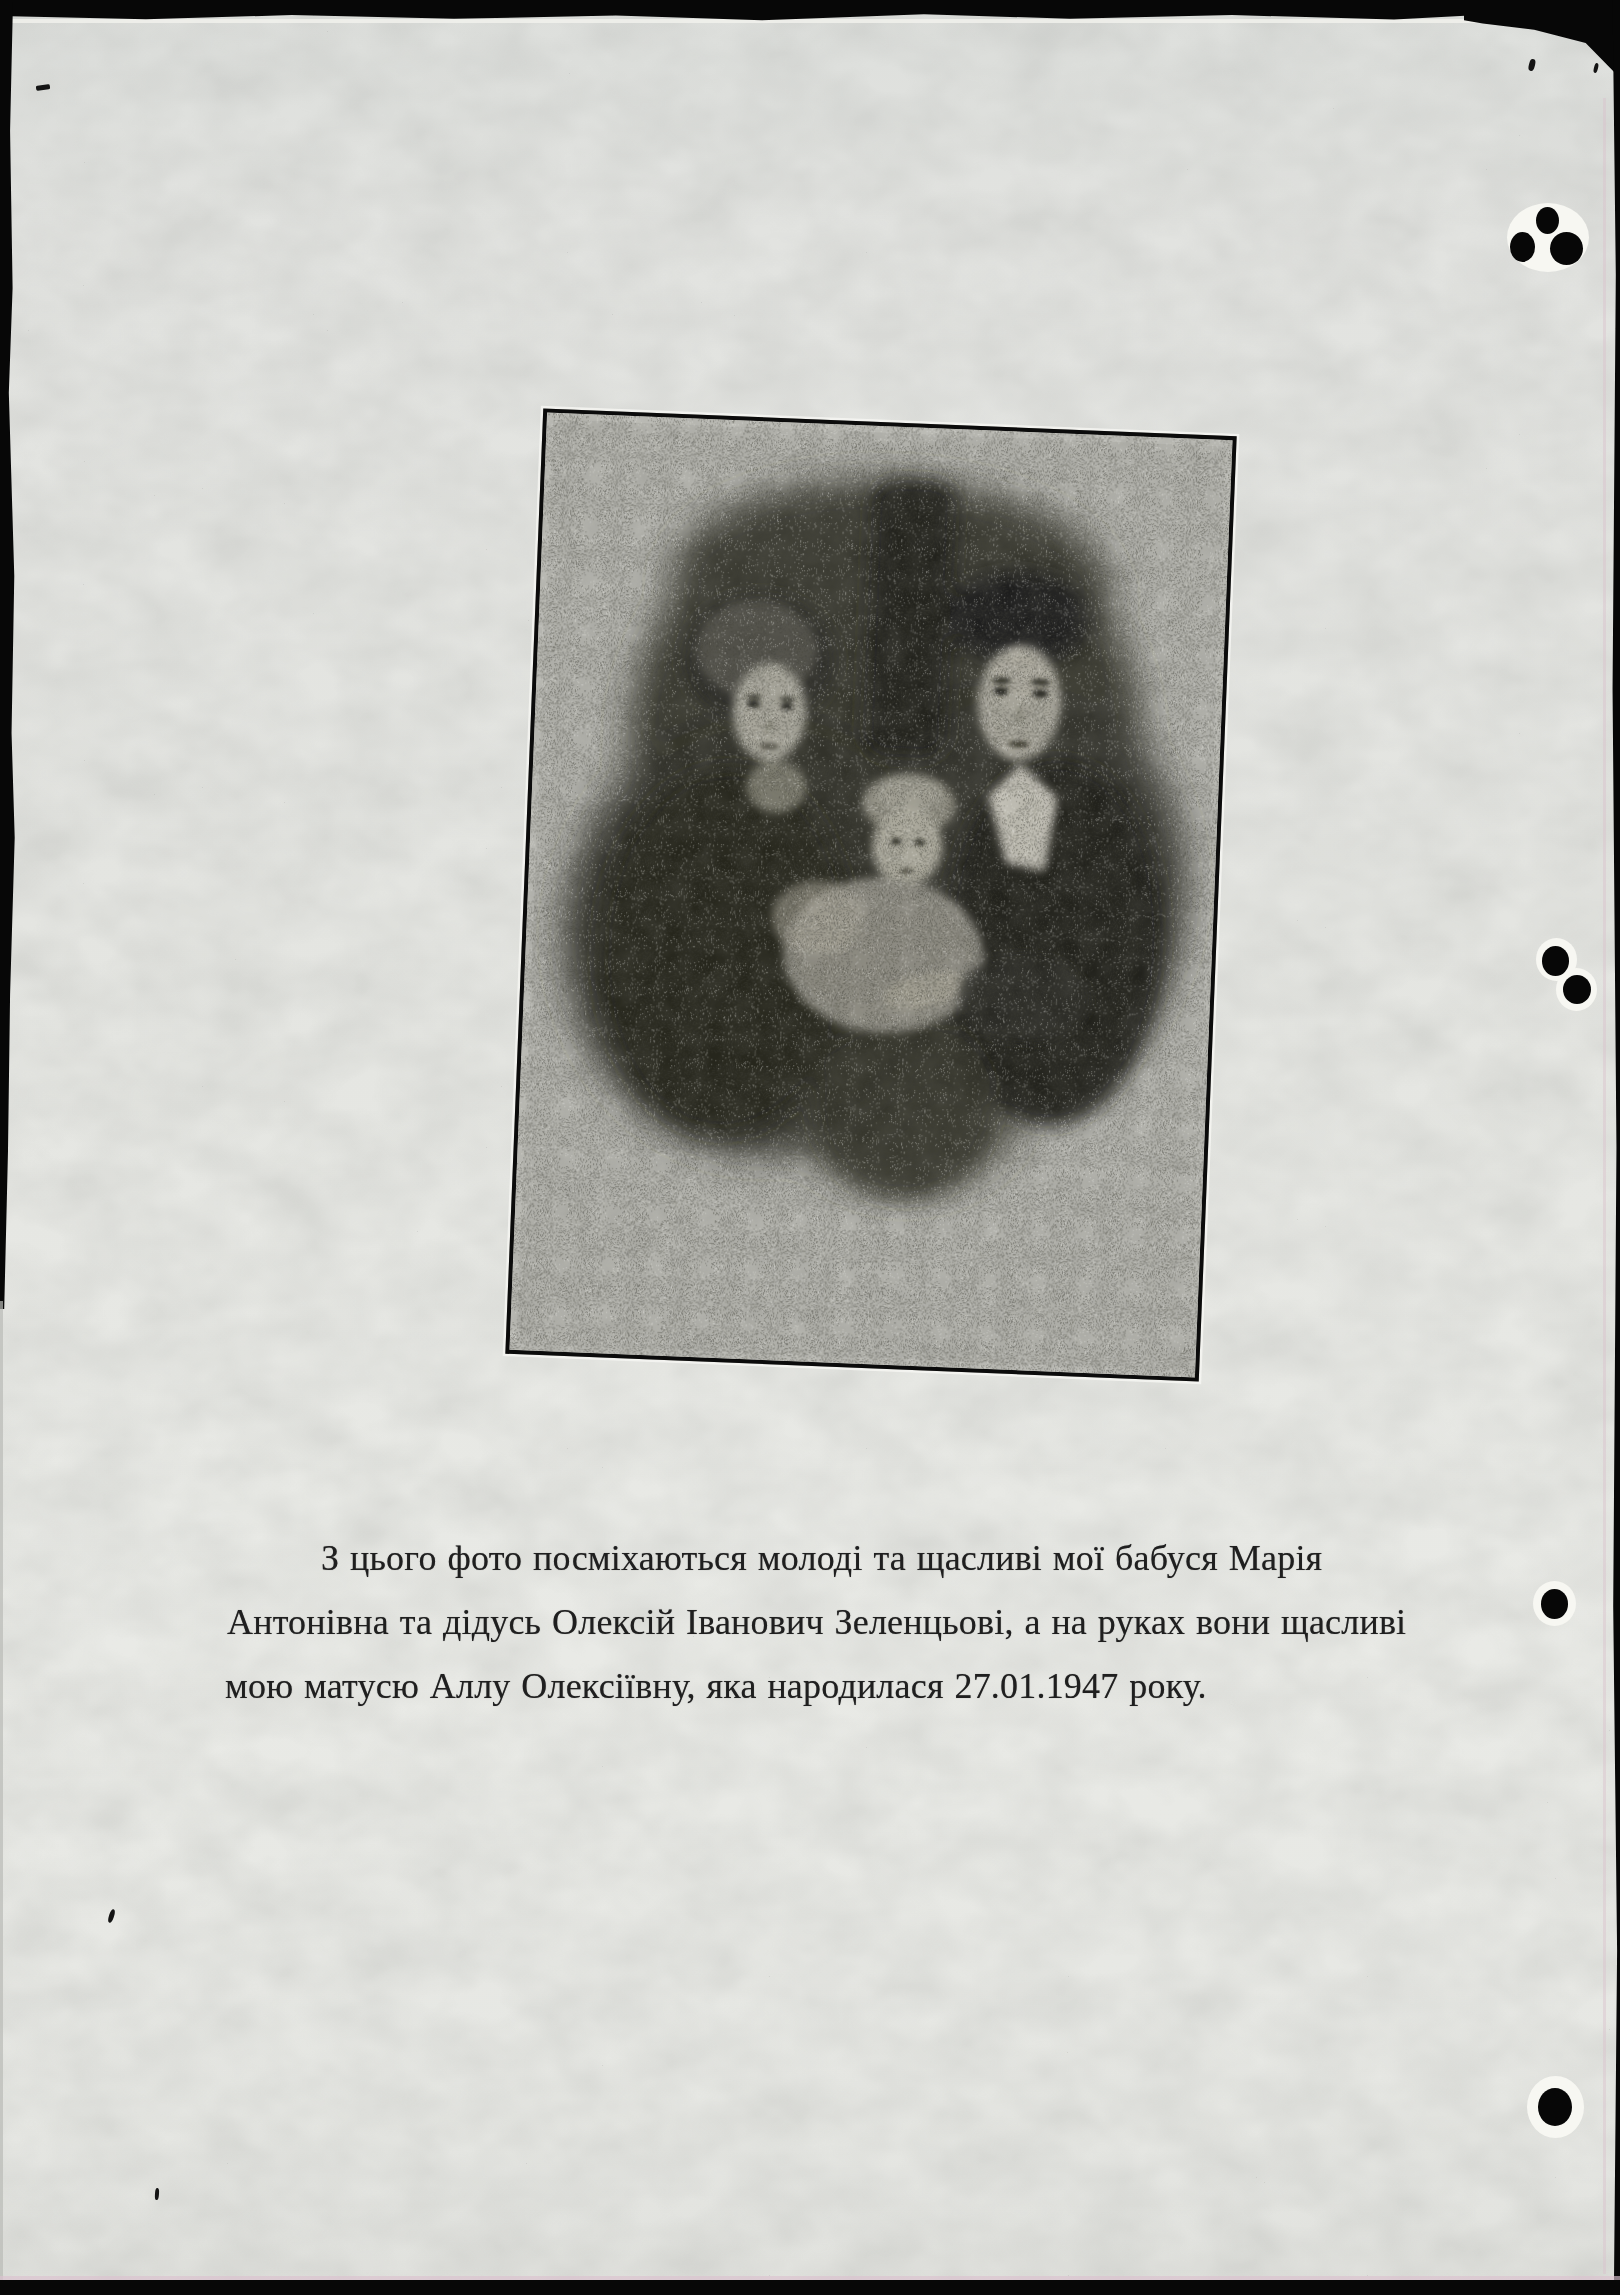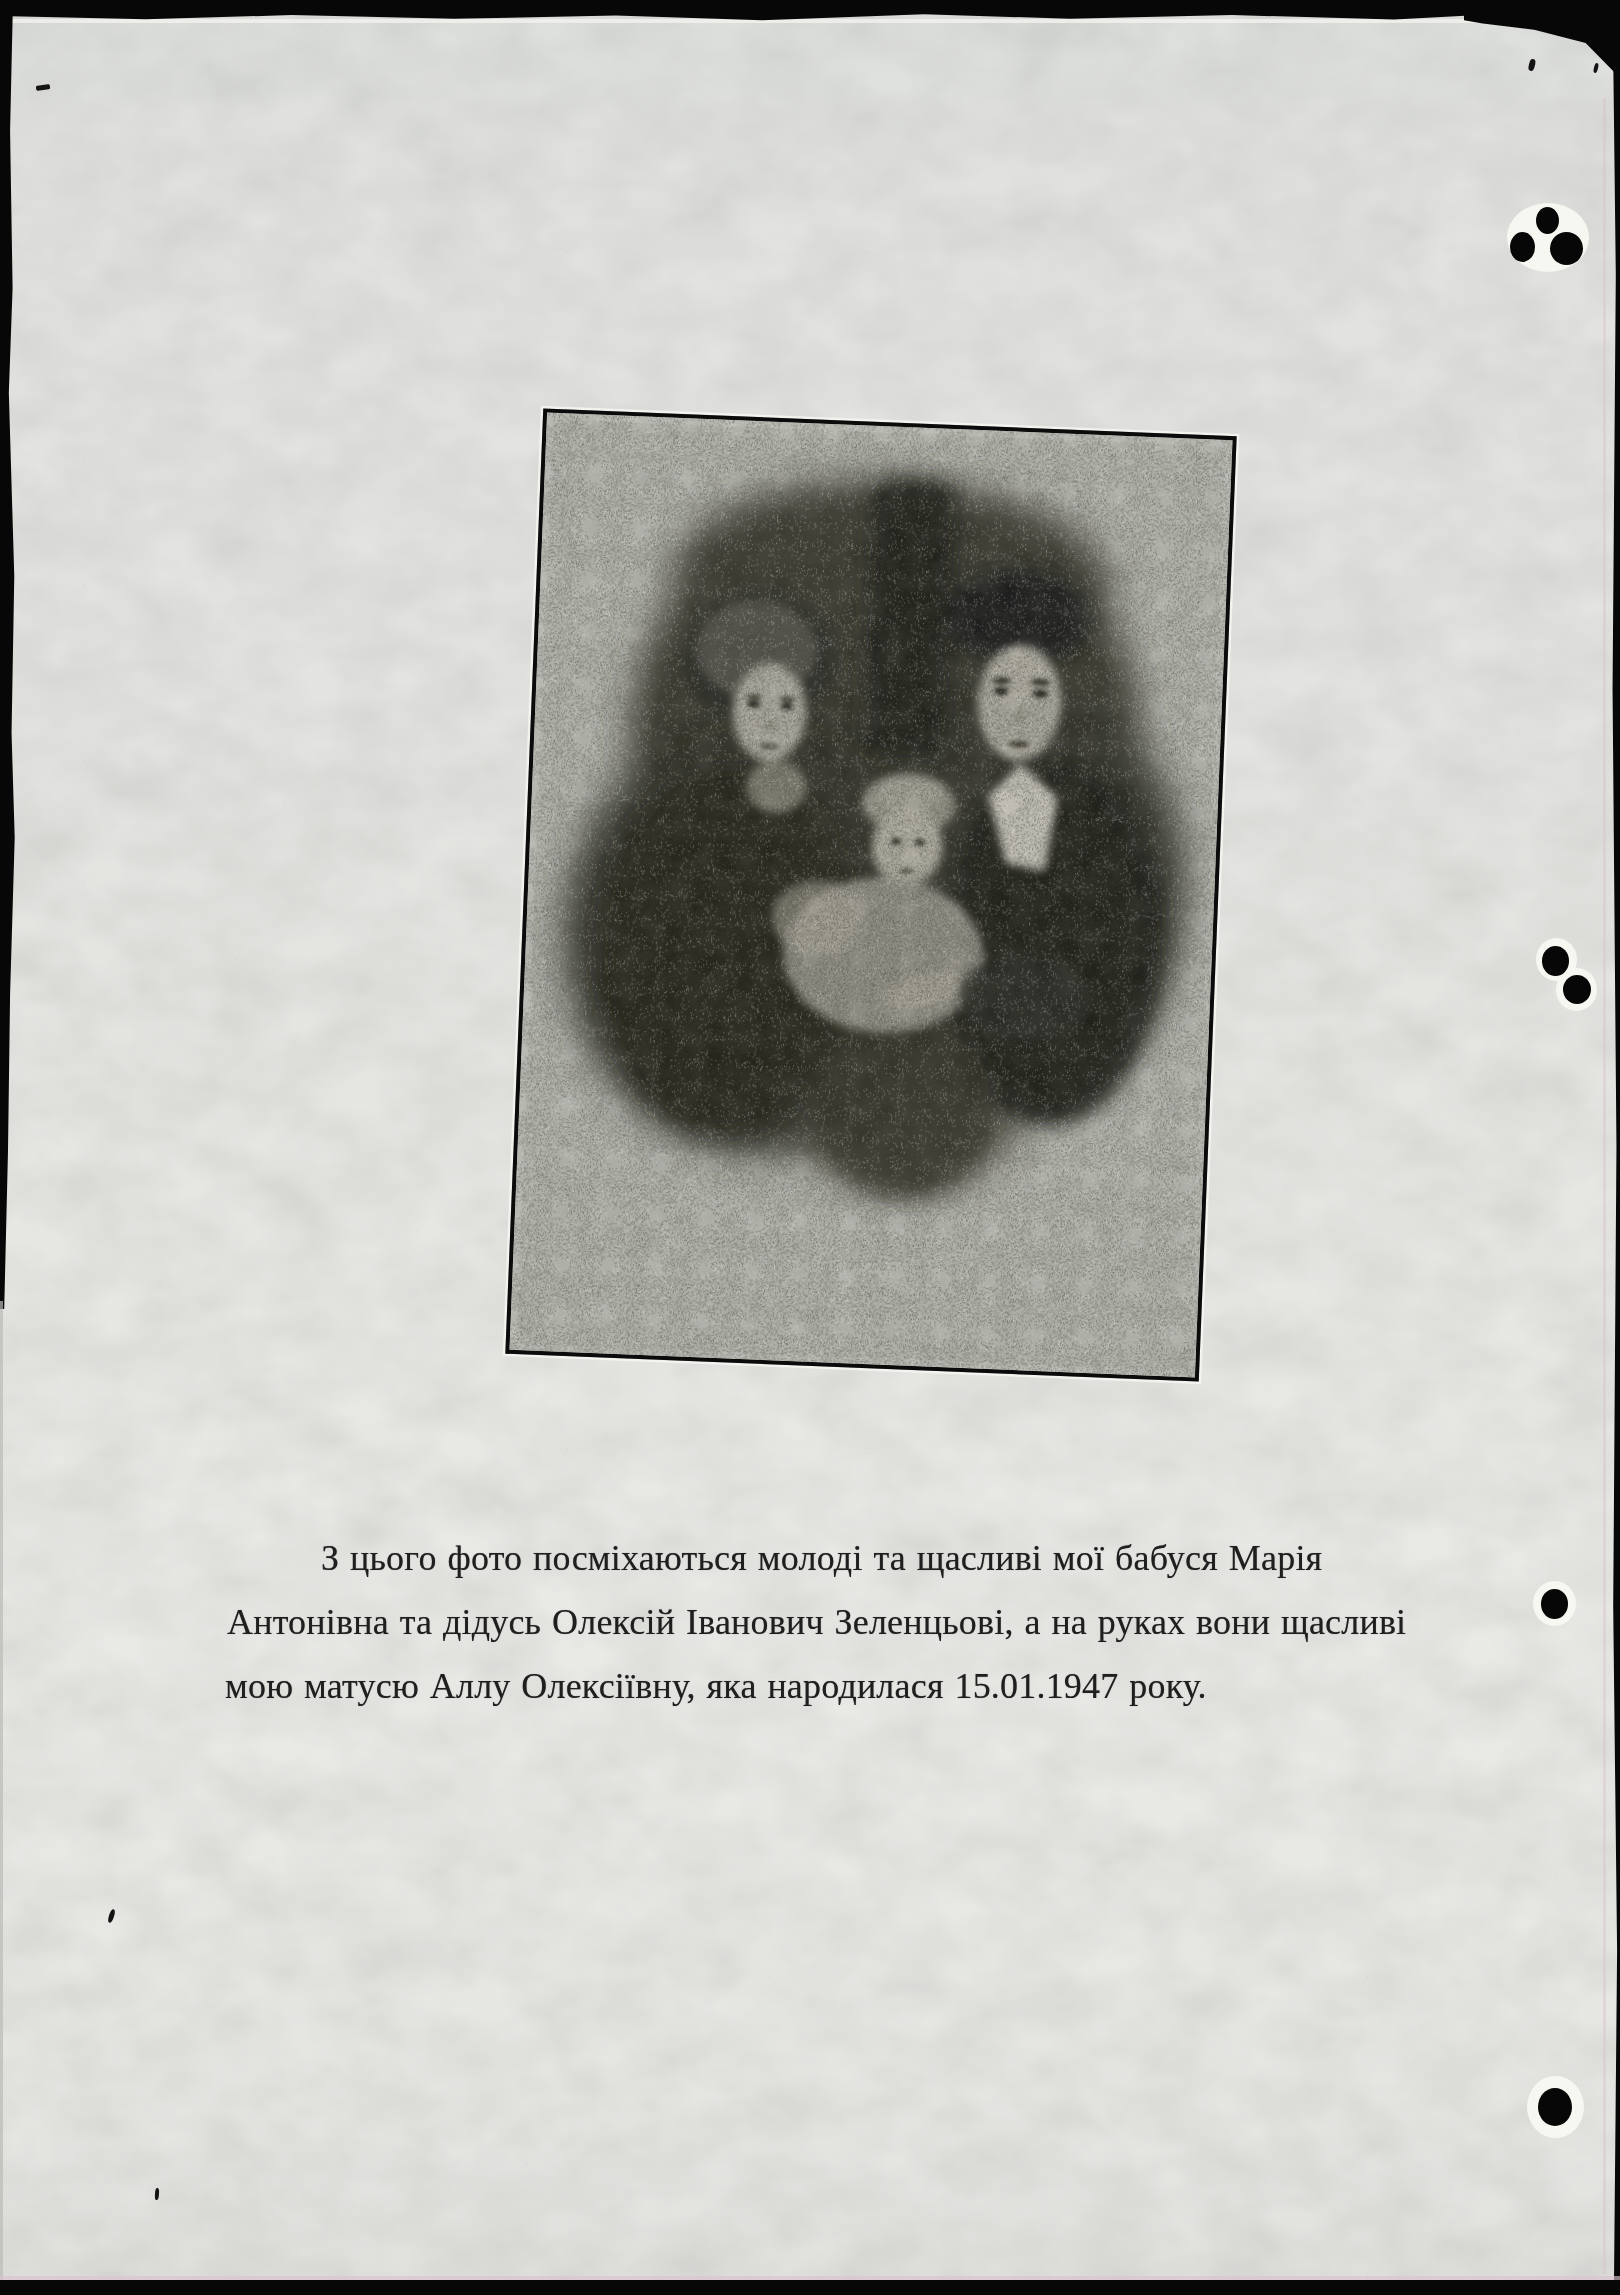--- a/index.html
+++ b/index.html
@@ -152,21 +152,21 @@
 
       <rect width="840" height="1150" filter="url(#blotch)" opacity="0.35"></rect>
       <rect width="840" height="1150" filter="url(#grainL)" opacity="0.55"></rect>
       <rect width="840" height="1150" filter="url(#grainD)" opacity="0.6"></rect>
     </svg>
   </div>
 
   <div>
     <div class="cap-line cap-1">З цього фото посміхаються молоді та щасливі мої бабуся Марія</div>
     <div class="cap-line cap-2">Антонівна та дідусь Олексій Іванович Зеленцьові, а на руках вони щасливі</div>
-    <div class="cap-line cap-3">мою матусю Аллу Олексіївну, яка народилася 15.01.1947 року.</div>
+    <div class="cap-line cap-3">мою матусю Аллу Олексіївну, яка народилася 27.01.1947 року.</div>
   </div>
 
   <div class="edge-top-hl"></div>
   <div class="edge edge-top"></div>
   <div class="edge edge-corner-tr"></div>
   <div class="edge edge-left"></div>
   <div class="edge-left-faint"></div>
   <div class="edge-right-fringe"></div>
   <div class="edge edge-right"></div>
   <div class="edge-bottom-hl"></div>

